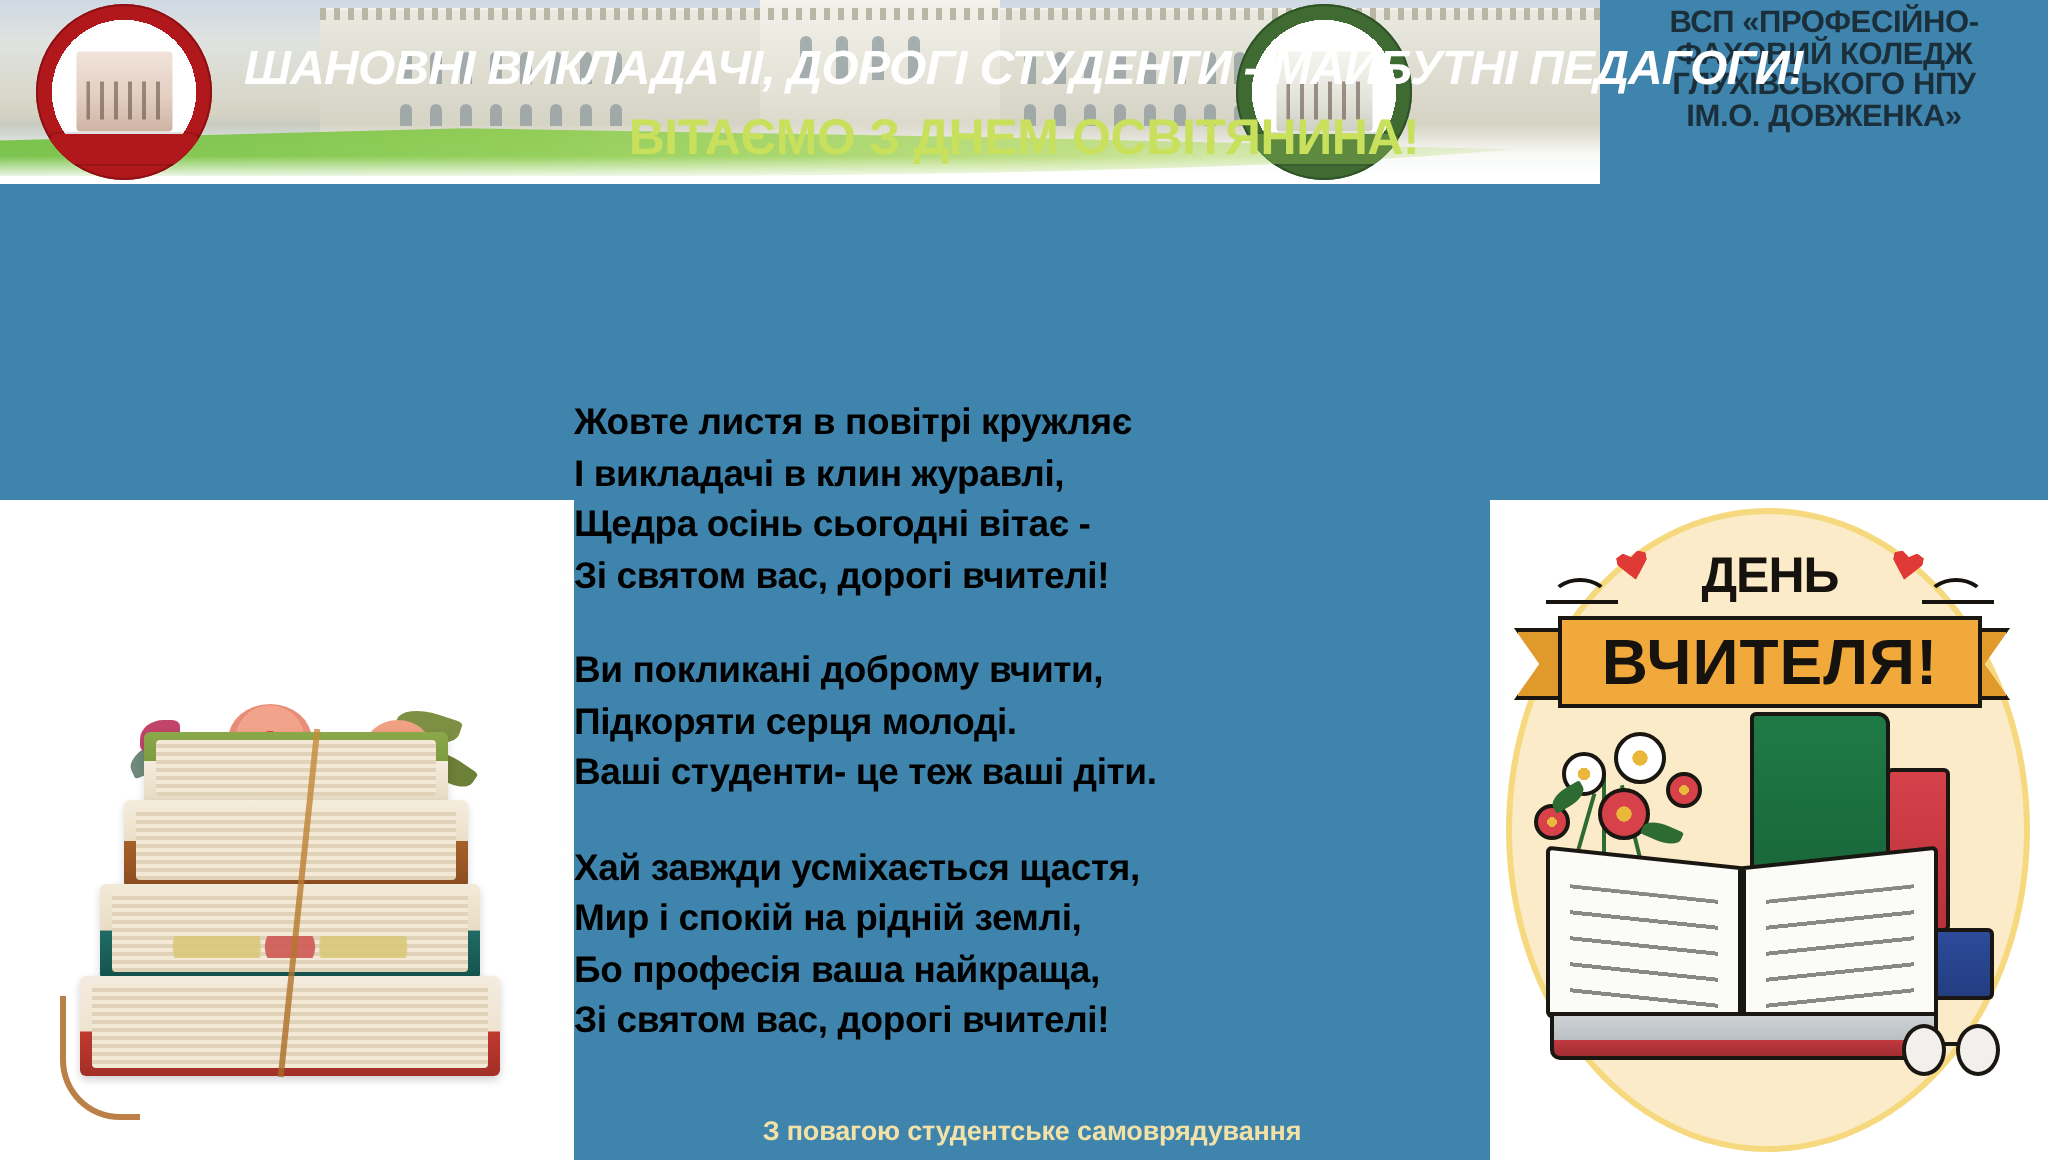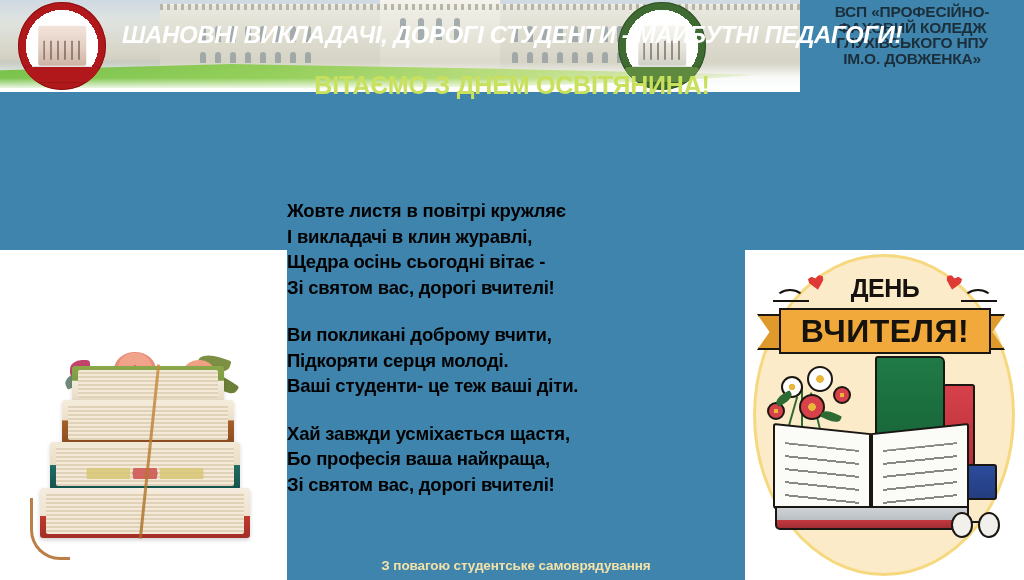--- a/index.html
+++ b/index.html
@@ -163,21 +163,21 @@
   .greet-line1 {
     font-size: 24px;
     font-weight: 700;
     font-style: italic;
     color: #ffffff;
     letter-spacing: -0.4px;
     line-height: 30px;
     white-space: nowrap;
   }
   .greet-line2 {
-    margin-top: 20px;
+    margin-top: 4px;
     font-size: 25px;
     font-weight: 700;
     color: #c8e05c;
     letter-spacing: -0.2px;
     line-height: 30px;
     white-space: nowrap;
   }
 
   
   .panel-left {
@@ -553,20 +553,21 @@
       <div class="pline"> Щедра осінь сьогодні вітає -</div>
       <div class="pline">Зі святом вас, дорогі вчителі!</div>
     </div>
     <div class="stanza">
       <div class="pline">Ви покликані доброму вчити,</div>
       <div class="pline">Підкоряти серця молоді.</div>
       <div class="pline">Ваші студенти- це теж ваші діти.</div>
     </div>
     <div class="stanza">
       <div class="pline">Хай завжди усміхається щастя,</div>
+      <div class="pline">Мир і спокій на рідній землі,</div>
       <div class="pline"> Бо професія ваша найкраща,</div>
       <div class="pline">Зі святом вас, дорогі вчителі!</div>
     </div>
   </div>
 
   <div class="signature">З повагою студентське самоврядування</div>
 
   <div class="panel-right">
     <div class="circle-bg"></div>
 

